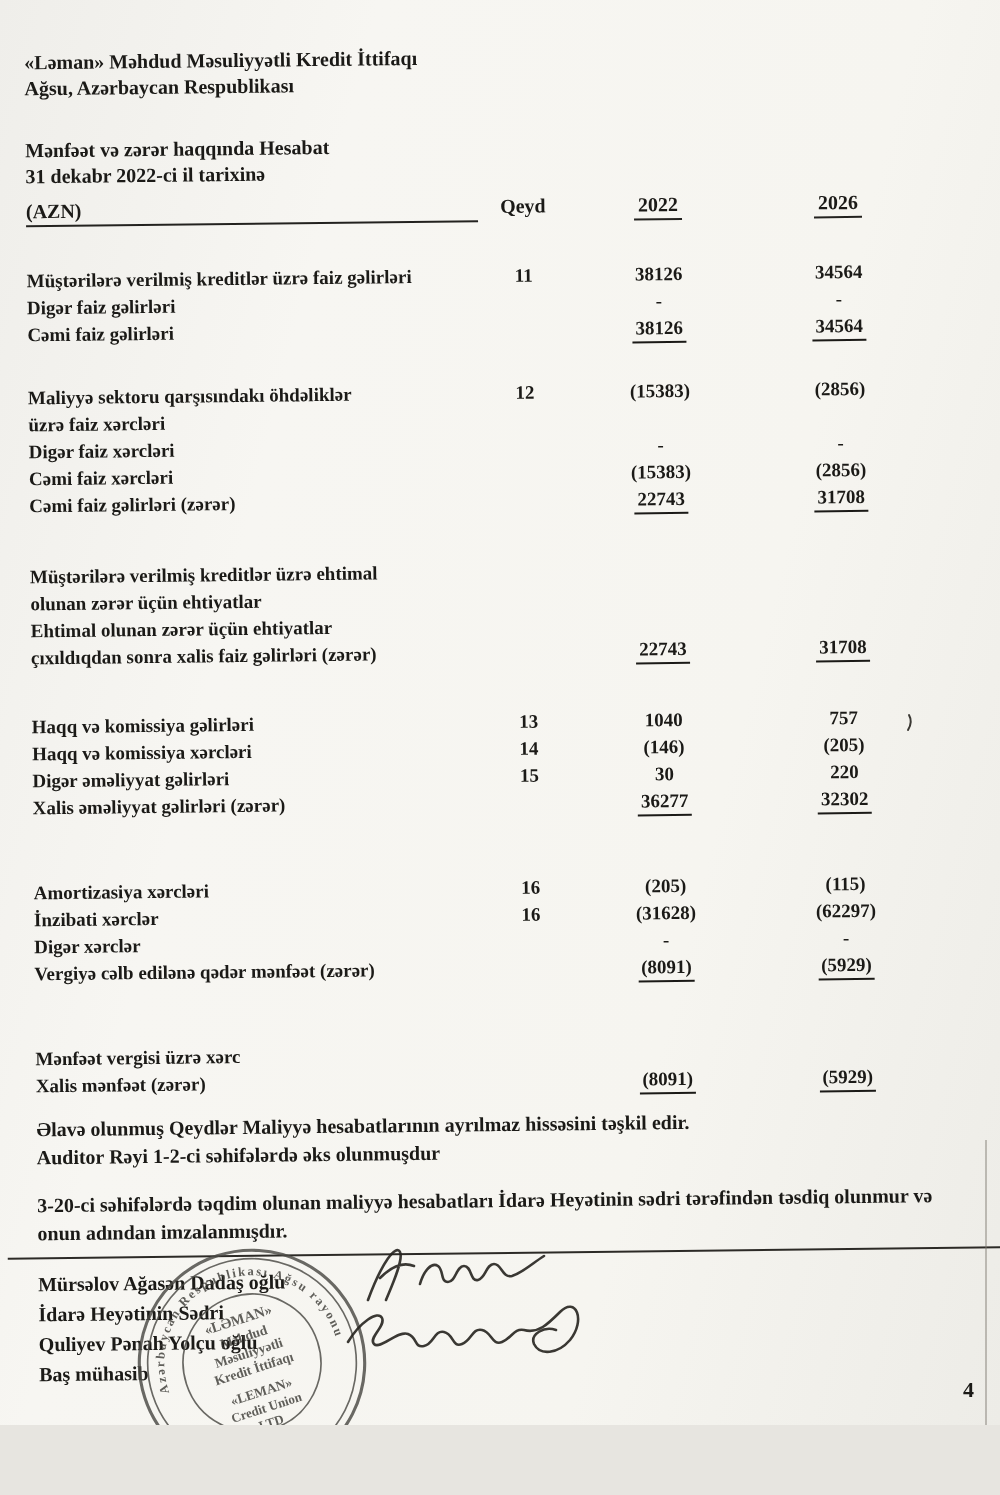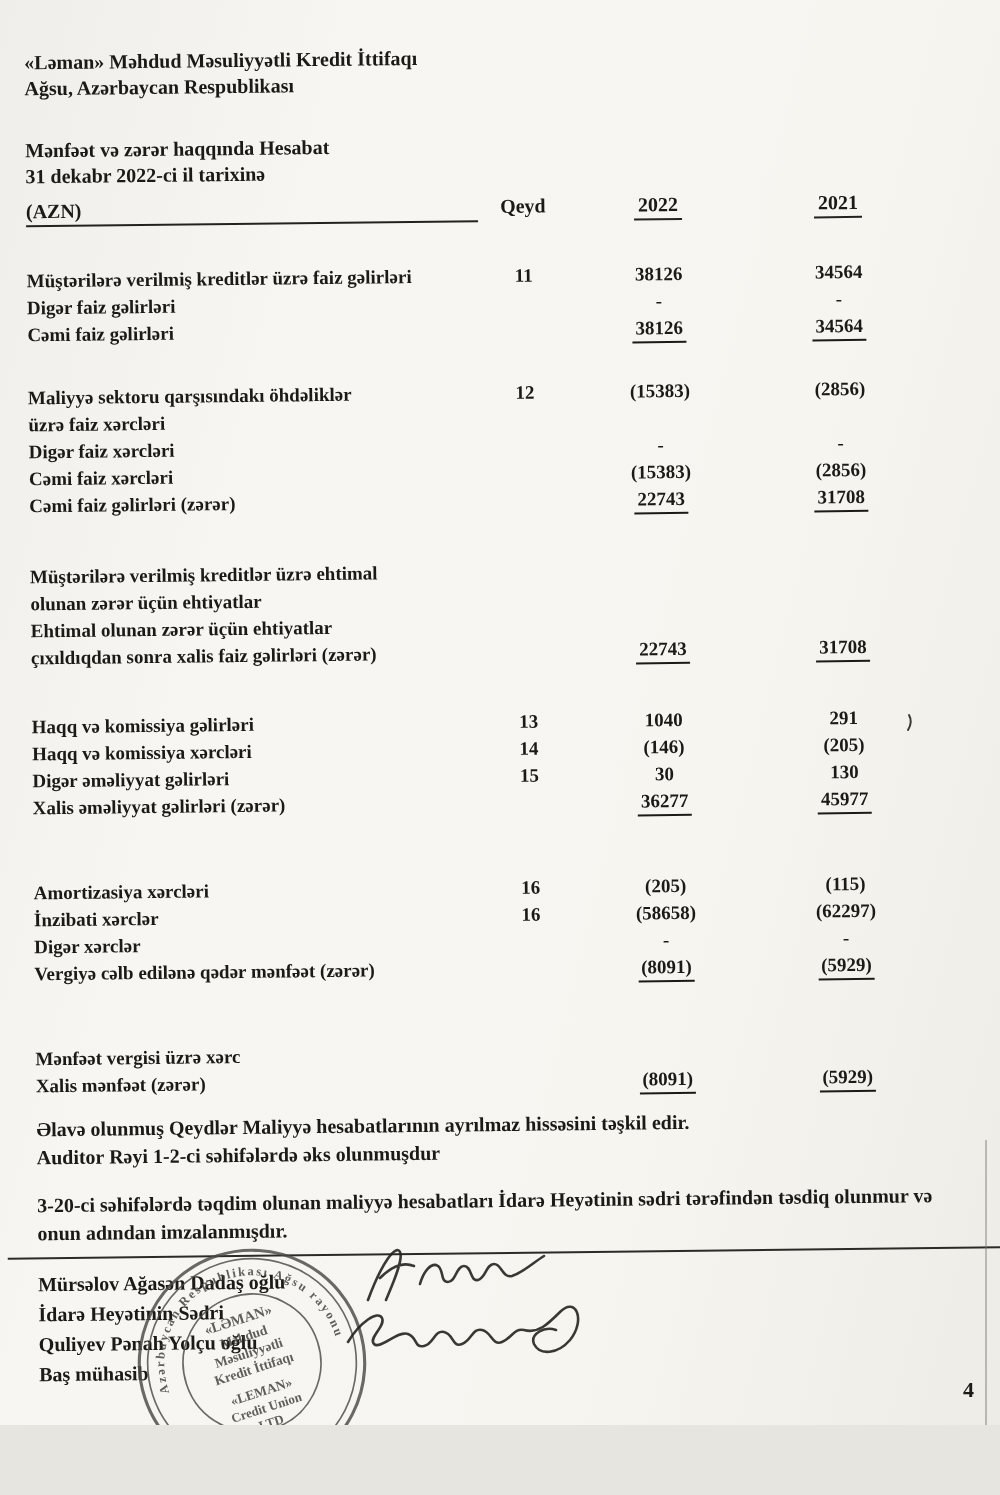--- a/index.html
+++ b/index.html
@@ -53,21 +53,21 @@
 
     <section class="titleblock">
       <div class="h1">Mənfəət və zərər haqqında Hesabat</div>
       <div class="h1">31 dekabr 2022-ci il tarixinə</div>
     </section>
 
     <div class="trow colhead">
       <div class="azn-cell">(AZN)</div>
       <div class="c-qeyd">Qeyd</div>
       <div class="c-val"><span class="hu">2022</span></div>
-      <div class="c-val"><span class="hu">2021</span></div>
+      <div class="c-val"><span class="hu">2026</span></div>
     </div>
 
     <div class="tbl">
 
       <div class="trow">
         <div class="c-label">Müştərilərə verilmiş kreditlər üzrə faiz gəlirləri</div>
         <div class="c-qeyd">11</div>
         <div class="c-val"><span class="v">38126</span></div>
         <div class="c-val"><span class="v">34564</span></div>
       </div>
@@ -122,51 +122,51 @@
 çıxıldıqdan sonra xalis faiz gəlirləri (zərər)</div>
         <div class="c-qeyd"></div>
         <div class="c-val"><span class="v">22743</span></div>
         <div class="c-val"><span class="v">31708</span></div>
       </div>
 
       <div class="trow g2">
         <div class="c-label">Haqq və komissiya gəlirləri</div>
         <div class="c-qeyd">13</div>
         <div class="c-val"><span class="v">1040</span></div>
-        <div class="c-val"><span class="v">291</span></div>
+        <div class="c-val"><span class="v">757</span></div>
       </div>
       <div class="trow">
         <div class="c-label">Haqq və komissiya xərcləri</div>
         <div class="c-qeyd">14</div>
         <div class="c-val"><span class="v">(146)</span></div>
         <div class="c-val"><span class="v">(205)</span></div>
       </div>
       <div class="trow">
         <div class="c-label">Digər  əməliyyat gəlirləri</div>
         <div class="c-qeyd">15</div>
         <div class="c-val"><span class="v">30</span></div>
-        <div class="c-val"><span class="v">130</span></div>
+        <div class="c-val"><span class="v">220</span></div>
       </div>
       <div class="trow u">
         <div class="c-label">Xalis əməliyyat gəlirləri (zərər)</div>
         <div class="c-qeyd"></div>
         <div class="c-val"><span class="v">36277</span></div>
-        <div class="c-val"><span class="v">45977</span></div>
+        <div class="c-val"><span class="v">32302</span></div>
       </div>
 
       <div class="trow g3">
         <div class="c-label">Amortizasiya xərcləri</div>
         <div class="c-qeyd">16</div>
         <div class="c-val"><span class="v">(205)</span></div>
         <div class="c-val"><span class="v">(115)</span></div>
       </div>
       <div class="trow">
         <div class="c-label">İnzibati xərclər</div>
         <div class="c-qeyd">16</div>
-        <div class="c-val"><span class="v">(58658)</span></div>
+        <div class="c-val"><span class="v">(31628)</span></div>
         <div class="c-val"><span class="v">(62297)</span></div>
       </div>
       <div class="trow">
         <div class="c-label">Digər xərclər</div>
         <div class="c-qeyd"></div>
         <div class="c-val"><span class="v">-</span></div>
         <div class="c-val"><span class="v">-</span></div>
       </div>
       <div class="trow u">
         <div class="c-label">Vergiyə cəlb edilənə qədər mənfəət (zərər)</div>

